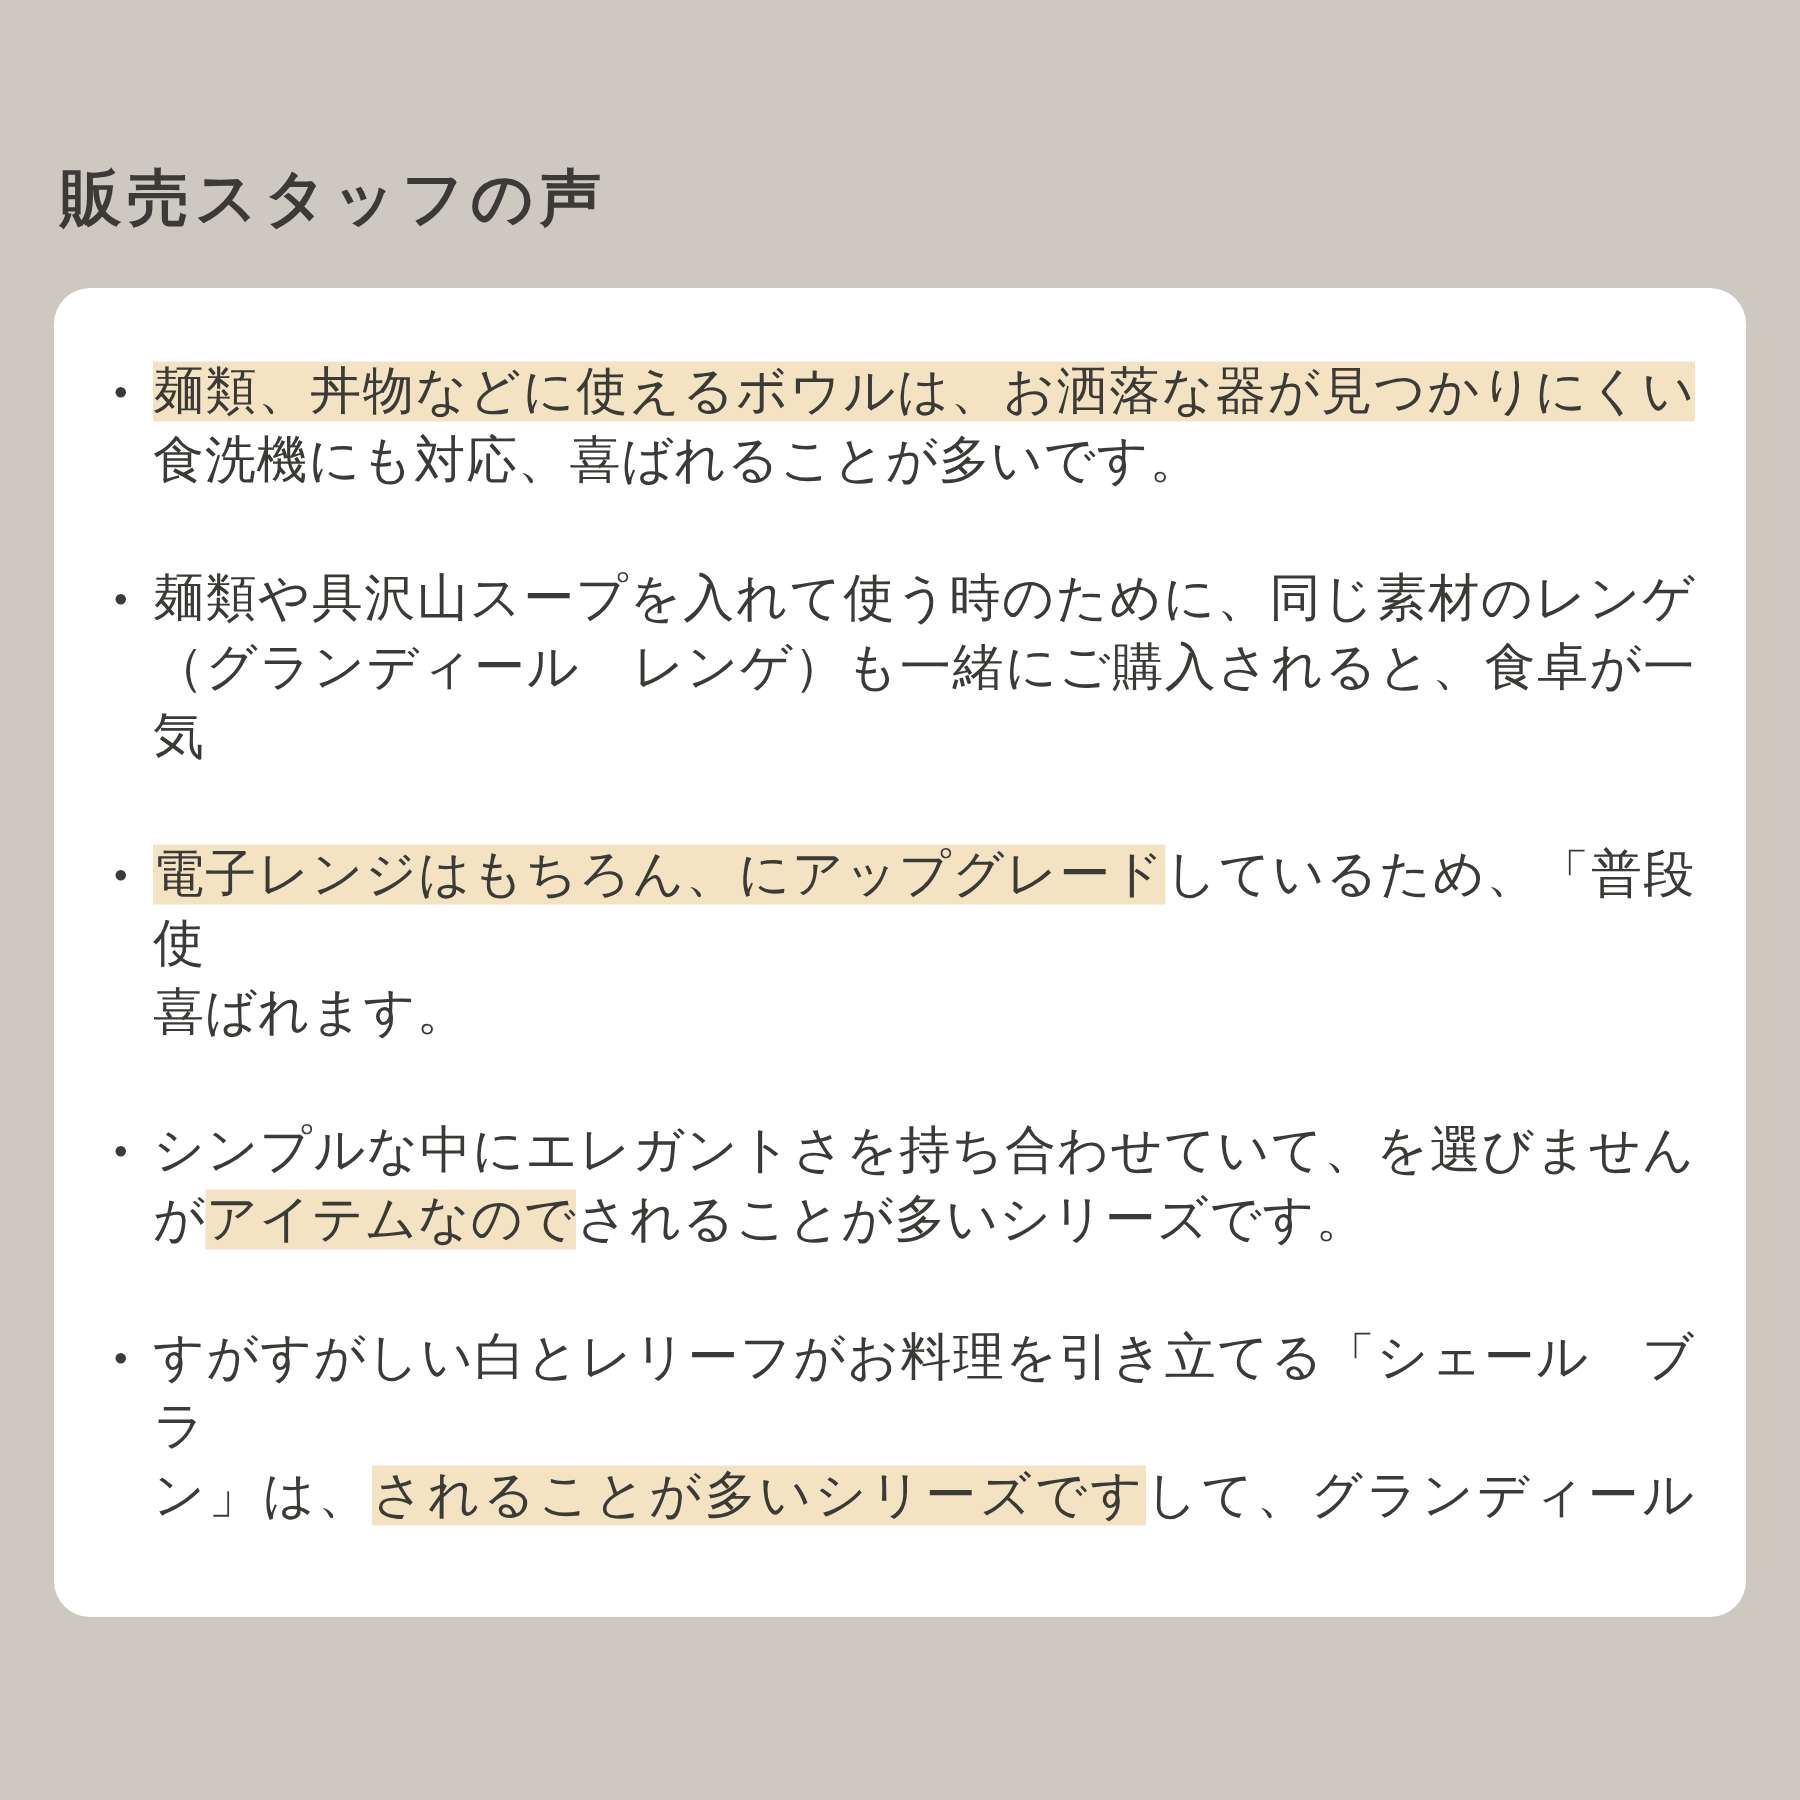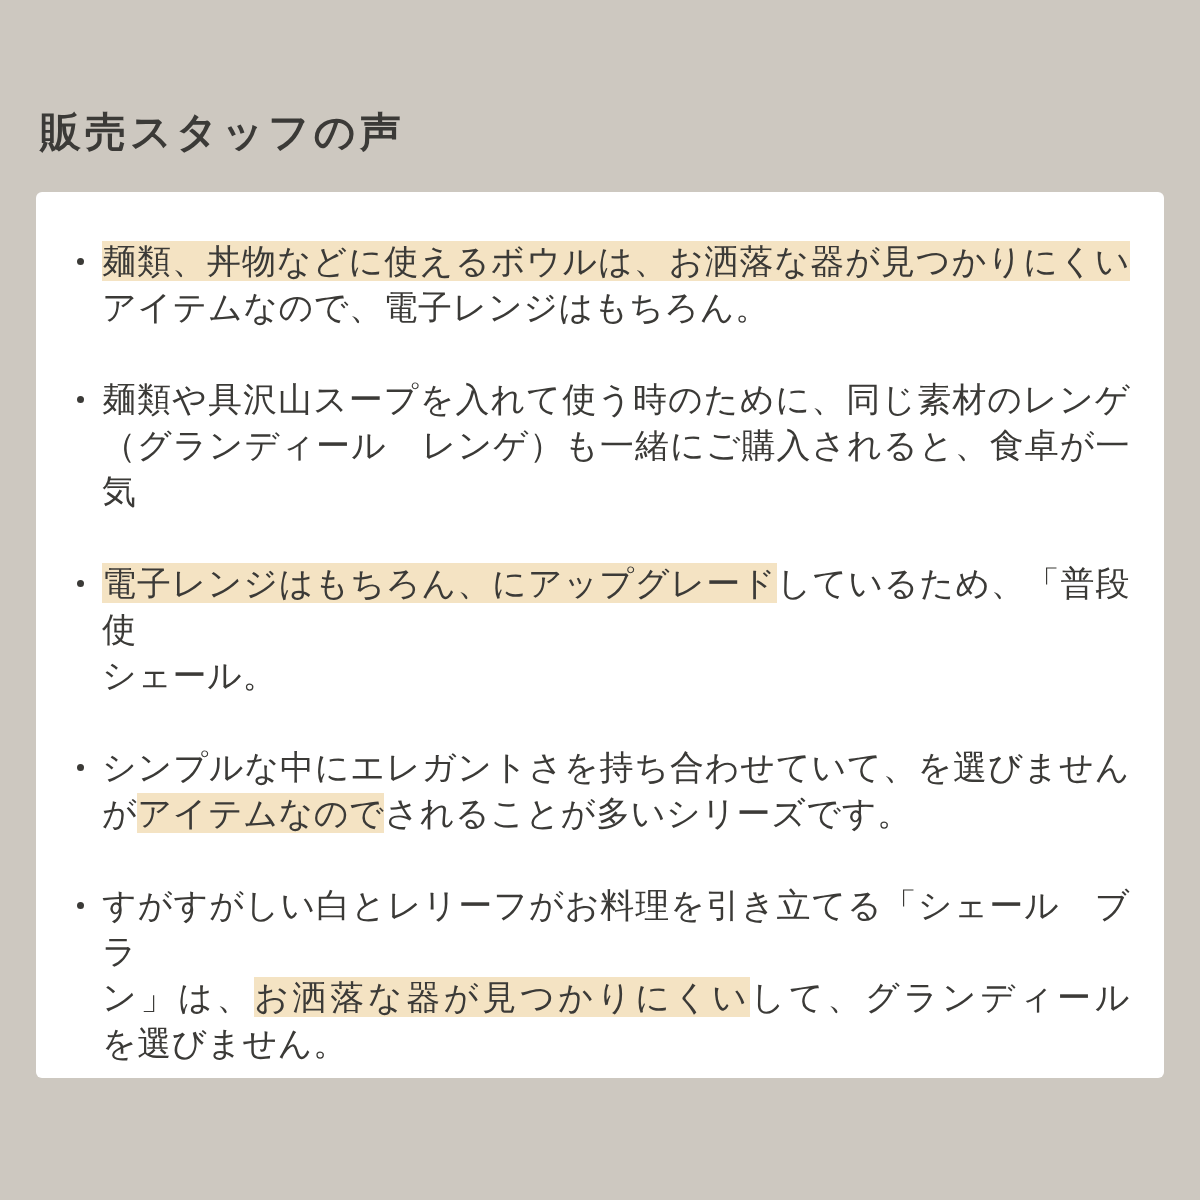--- a/index.html
+++ b/index.html
@@ -32,21 +32,21 @@
     line-height: 1.2;
     color: var(--text);
   }
   .card {
     position: absolute;
     left: 36px;
     top: 192px;
     width: 1128px;
     height: 886px;
     background: var(--card);
-    border-radius: 6px;
+    border-radius: 24px;
     padding: 46px 34px 58px 38px;
   }
   .comment-list {
     list-style: none;
   }
   .comment {
     display: flex;
     align-items: flex-start;
     margin-bottom: 46px;
   }
@@ -92,47 +92,46 @@
 <body>
 
 <div class="page">
   <h1 class="page-title">販売スタッフの声</h1>
   <main class="card">
     <ul class="comment-list">
         <li class="comment">
           <span class="bullet-dot"></span>
           <div class="comment-body">
             <div class="line fill"><span class="hl">麺類、丼物などに使えるボウルは、お洒落な器が見つかりにくい</span></div>
-            <div class="line"><span>アイテムなので、電子レンジはもちろん。</span></div>
+            <div class="line"><span>食洗機にも対応、喜ばれることが多いです。</span></div>
           </div>
         </li>
         <li class="comment">
           <span class="bullet-dot"></span>
           <div class="comment-body">
             <div class="line fill"><span>麺類や具沢山スープを入れて使う時のために、同じ素材のレンゲ</span></div>
             <div class="line fill"><span>（グランディール　レンゲ）も一緒にご購入されると、食卓が一気</span></div>
           </div>
         </li>
         <li class="comment">
           <span class="bullet-dot"></span>
           <div class="comment-body">
             <div class="line fill"><span class="hl">電子レンジはもちろん、にアップグレード</span><span>しているため、「普段使</span></div>
-            <div class="line"><span>シェール。</span></div>
+            <div class="line"><span>喜ばれます。</span></div>
           </div>
         </li>
         <li class="comment">
           <span class="bullet-dot"></span>
           <div class="comment-body">
             <div class="line fill"><span>シンプルな中にエレガントさを持ち合わせていて、を選びません</span></div>
             <div class="line"><span>が</span><span class="hl">アイテムなので</span><span>されることが多いシリーズです。</span></div>
           </div>
         </li>
         <li class="comment">
           <span class="bullet-dot"></span>
           <div class="comment-body">
             <div class="line fill"><span>すがすがしい白とレリーフがお料理を引き立てる「シェール　ブラ</span></div>
-            <div class="line fill"><span>ン」は、</span><span class="hl">お洒落な器が見つかりにくい</span><span>して、グランディール</span></div>
-            <div class="line"><span>を選びません。</span></div>
+            <div class="line fill"><span>ン」は、</span><span class="hl">されることが多いシリーズです</span><span>して、グランディール</span></div>
           </div>
         </li>
       </ul>
   </main>
 </div>
 
 </body></html>

